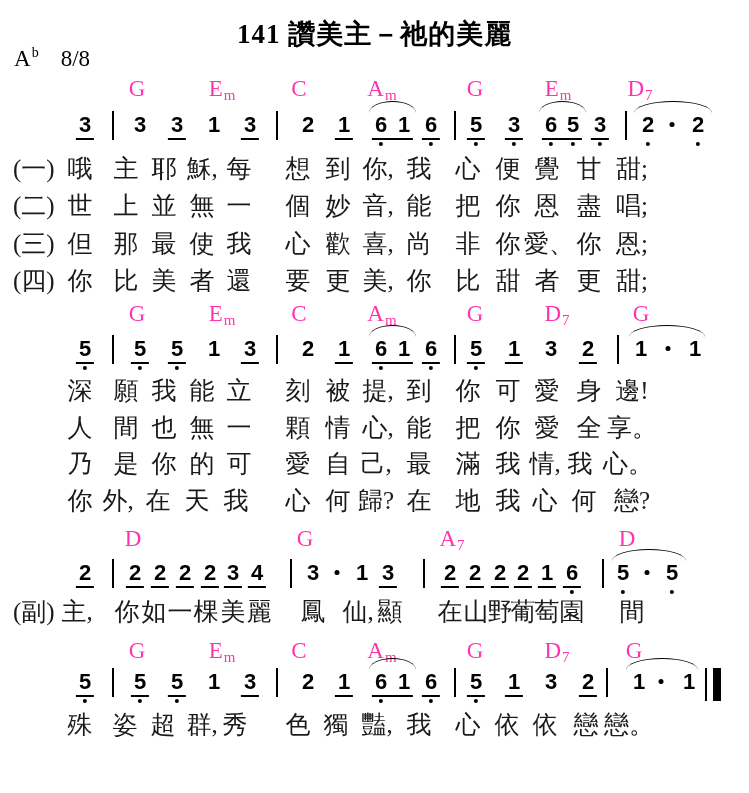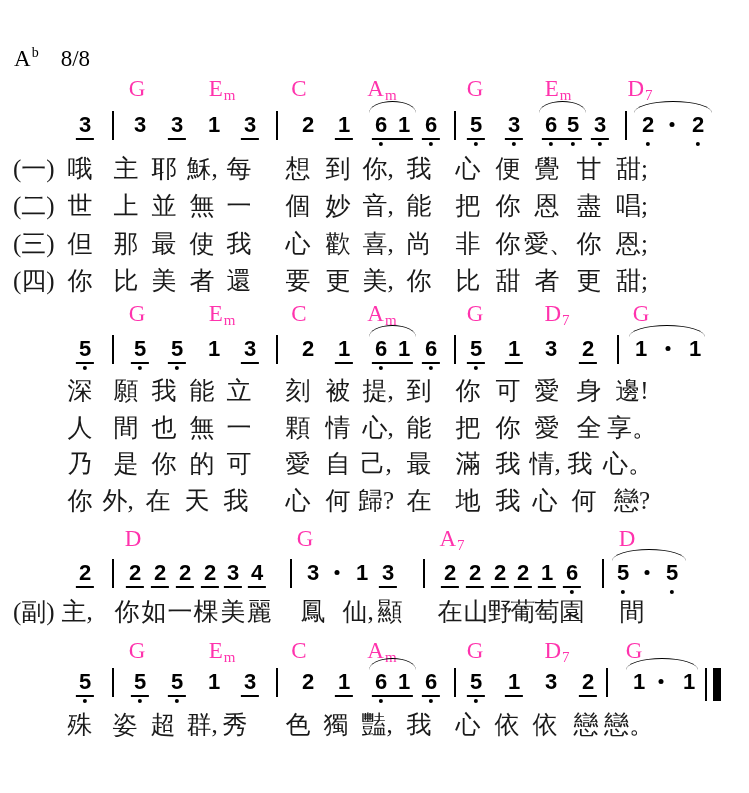--- a/index.html
+++ b/index.html
@@ -28,20 +28,21 @@
   .endbar::before{content:"";position:absolute;left:0;top:0;bottom:0;width:2px;background:#000;}
   .endbar::after{content:"";position:absolute;right:0;top:0;bottom:0;width:8px;background:#000;}
   .lchar{position:absolute;transform:translateX(-50%);font-size:25px;line-height:27px;
          white-space:nowrap;color:#1a1a1a;}
   .vlabel{position:absolute;font-size:25px;line-height:27px;white-space:nowrap;color:#1a1a1a;}
 </style>
 </head>
 <body>
 
 <div class="page" id="sheet" style="--chord: #ff33ad;">
+  <div class="title">141 讚美主－祂的美麗</div>
   <div class="keysig"><span>A</span><span class="acc">b</span><span class="meter">8/8</span></div>
 <div class="chord" style="left: 137px; top: 78px;"><span>G</span></div>
     <div class="chord" style="left: 222px; top: 78px;"><span>E</span><span class="csub">m</span></div>
     <div class="chord" style="left: 299px; top: 78px;"><span>C</span></div>
     <div class="chord" style="left: 382px; top: 78px;"><span>A</span><span class="csub">m</span></div>
     <div class="chord" style="left: 475px; top: 78px;"><span>G</span></div>
     <div class="chord" style="left: 558px; top: 78px;"><span>E</span><span class="csub">m</span></div>
     <div class="chord" style="left: 640px; top: 78px;"><span>D</span><span class="csub">7</span></div>
     <div class="note u" style="left: 85px; top: 113px;">3</div>
     <div class="barline" style="left: 112px; top: 111px;"></div>

